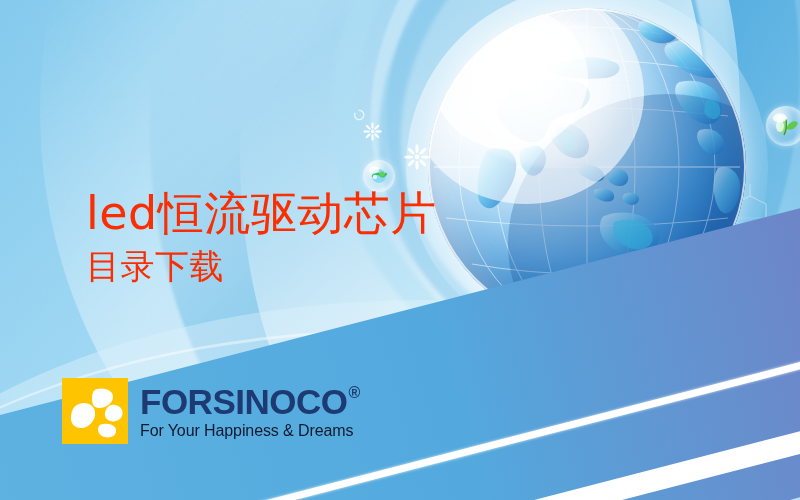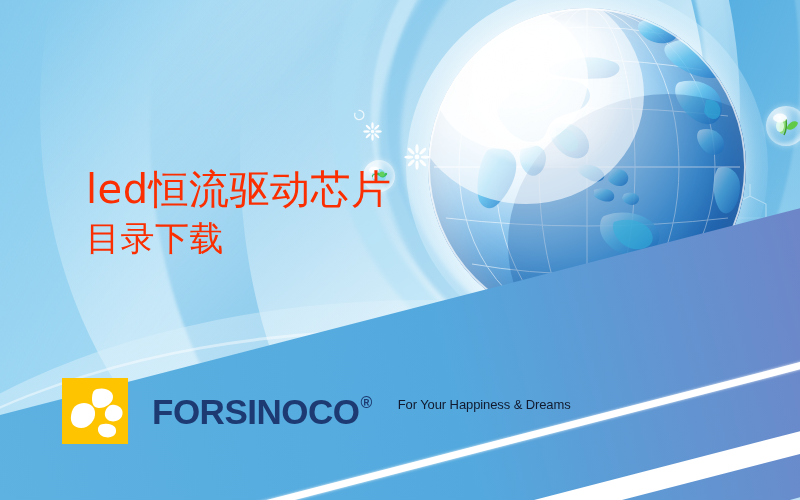--- a/index.html
+++ b/index.html
@@ -231,64 +231,63 @@
     left: 86px;
     top: 163px;
     width: 420px;
     color: #fa2e00;
     font-family: "DejaVu Sans", "Liberation Sans", sans-serif;
     line-height: 1.32;
     letter-spacing: .5px;
     white-space: nowrap;
     z-index: 30;
   }
-  .headline .l1 { font-size: 40px; display: block; }
+  .headline .l1 { font-size: 46px; display: block; margin-top: 20px; }
   .headline .l2 { font-size: 34px; display: block; }
 
   
   .logo {
     position: absolute;
     left: 62px;
     top: 378px;
     display: flex;
     align-items: center;
     z-index: 30;
   }
   .logo-mark {
     width: 66px; height: 66px;
     background: #fec400;
     flex: 0 0 auto;
     position: relative;
   }
   .logo-text {
-    margin-left: 24px;
+    margin-left: 12px;
     display: flex;
-    flex-direction: row;
+    flex-direction: column;
     justify-content: center;
-    gap: 26px;
   }
   .logo-name {
     font-family: "Liberation Sans", sans-serif;
     font-weight: bold;
     font-size: 35px;
     letter-spacing: -0.5px;
     color: #1d3a72;
     line-height: 1;
     display: flex;
     align-items: flex-start;
   }
   .logo-reg {
     font-size: 16px;
     line-height: 1;
     margin-left: 1px;
     margin-top: 1px;
   }
   .logo-tag {
     font-family: "Liberation Sans", sans-serif;
-    font-size: 13px;
+    font-size: 16px;
     color: #111a2e;
     letter-spacing: -0.1px;
     margin-top: 4px;
     line-height: 1;
   }
 </style>
 </head>
 <body>
 
 <div id="banner">

